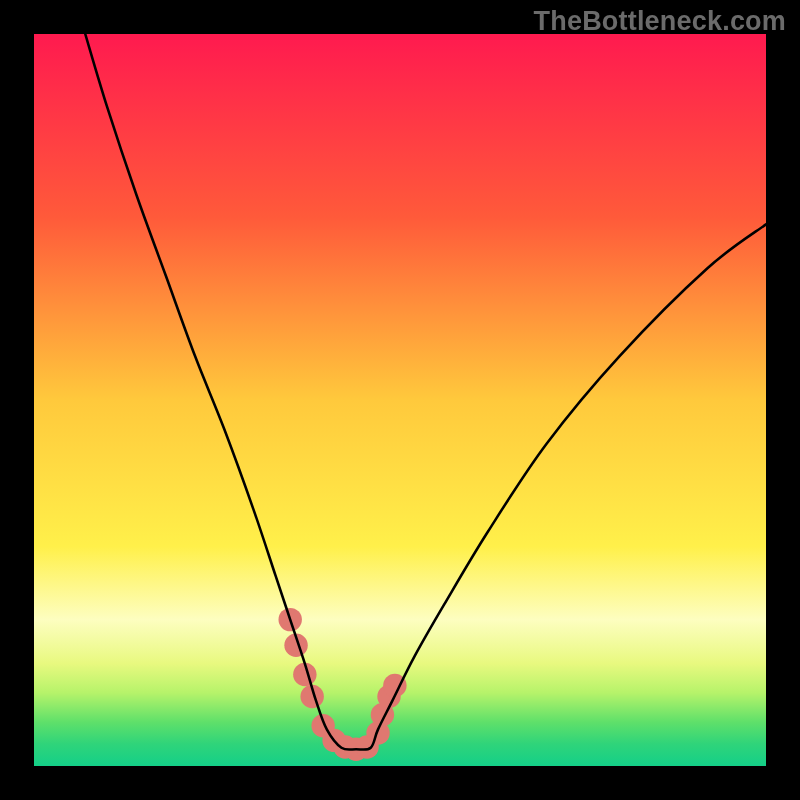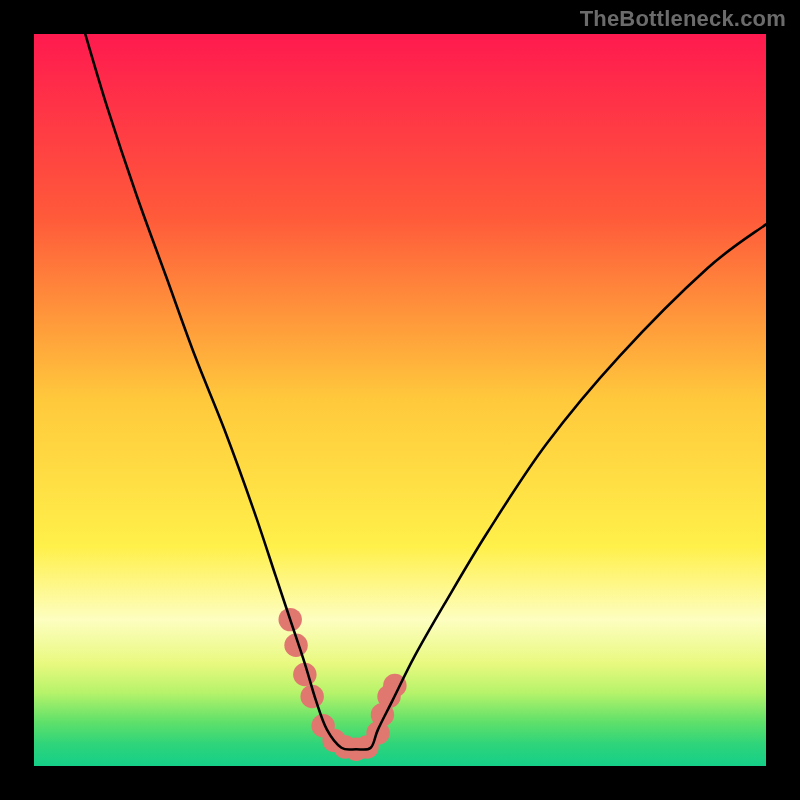--- a/index.html
+++ b/index.html
@@ -31,21 +31,21 @@
     left: 0;
     top: 0;
     width: 100%;
     height: 100%;
   }
   .watermark {
     position: absolute;
     top: 6px;
     right: 14px;
     font-family: Arial, Helvetica, sans-serif;
-    font-size: 22px;
+    font-size: 27px;
     font-weight: 600;
     color: #6b6b6b;
     letter-spacing: 0.2px;
   }
   svg.curve {
     position: absolute;
     left: 0;
     top: 0;
     width: 100%;
     height: 100%;

